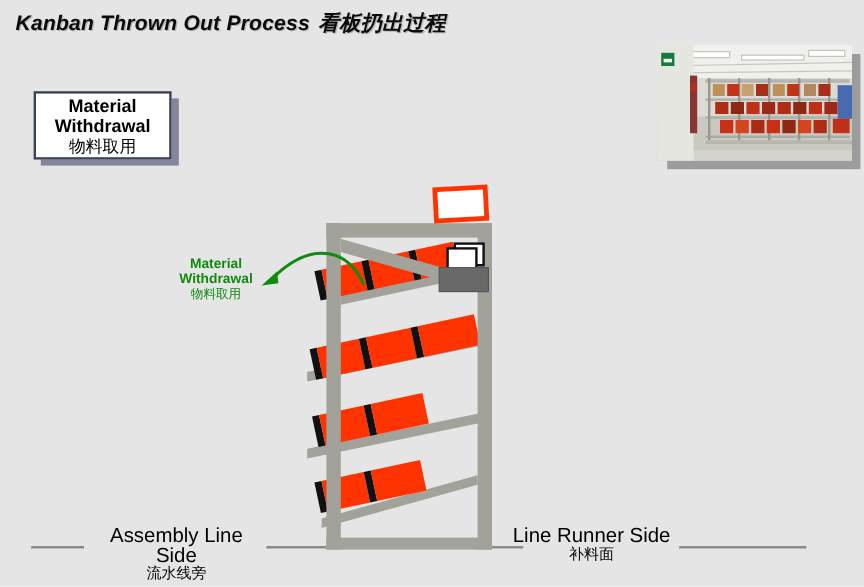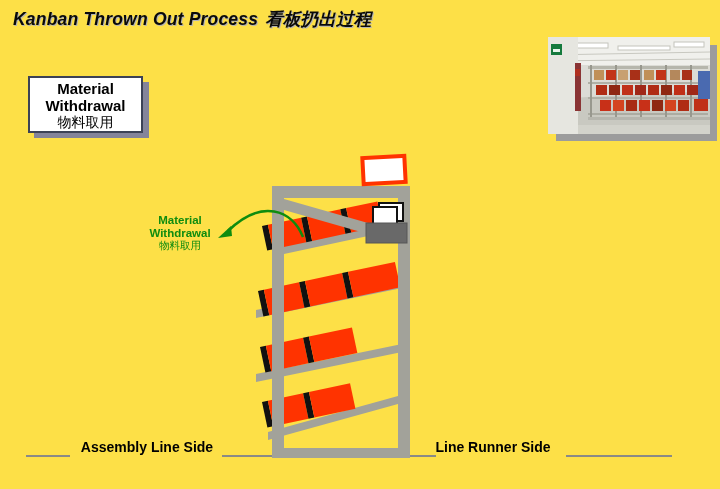--- a/index.html
+++ b/index.html
@@ -1,17 +1,17 @@
 <!DOCTYPE html>
 <html><head>
 <meta charset="utf-8">
 <style>
   html,body{margin:0;padding:0;background:#ffffff;}
   .slide{
-    position:relative;width:720px;height:489px;background:#fde047;
+    position:relative;width:720px;height:489px;background:#e5e5e5;
     overflow:hidden;font-family:"Liberation Sans", sans-serif;
   }
   
   .title{
     position:absolute;left:13px;top:7px;white-space:nowrap;
     font-size:17.5px;font-weight:bold;font-style:italic;color:#0a0a0a;
     text-shadow:1px 1px 0 #b4b4b4;letter-spacing:0.2px;
   }
   .title .zh{margin-left:7px;}
   
@@ -23,21 +23,21 @@
   .legend-box .en{font-size:15px;font-weight:bold;line-height:17px;color:#000;}
   .legend-box .zh{font-size:14px;line-height:17px;color:#000;}
   
   .callout{position:absolute;left:130px;top:214px;width:100px;text-align:center;color:#0f8c0f;}
   .callout .en{font-weight:bold;font-size:11.5px;line-height:12.5px;}
   .callout .zh{font-size:10.5px;line-height:13px;}
   
   .footer-label{position:absolute;text-align:center;color:#000;}
   #footer-left{left:77px;top:439px;width:140px;}
   #footer-right{left:423px;top:439px;width:140px;}
-  .footer-label .en{font-size:14px;font-weight:bold;line-height:16px;display:block;}
+  .footer-label .en{font-size:17px;font-weight:normal;line-height:16px;display:block;}
   .footer-label .zh{font-size:12.5px;line-height:15px;display:block;}
   
   .photo-shadow{position:absolute;left:556px;top:45px;width:161px;height:96px;background:#9c9c9c;}
   .photo{position:absolute;left:548px;top:37px;width:162px;height:97px;}
   
   .diagram-svg{position:absolute;left:0;top:0;}
   .text-layer{position:relative;z-index:2;}
 </style>
 </head>
 <body>
@@ -130,24 +130,26 @@
     </div>
 
     <div class="callout">
       <div class="en">Material</div>
       <div class="en">Withdrawal</div>
       <div class="zh">物料取用</div>
     </div>
 
     <div class="footer-label" id="footer-left">
       <span class="en">Assembly Line Side</span>
+      <span class="zh">流水线旁</span>
     </div>
 
     <div class="footer-label" id="footer-right">
       <span class="en">Line Runner Side</span>
+      <span class="zh">补料面</span>
     </div>
   </div>
 
   <div class="photo-shadow"></div>
   <div class="photo">
     <svg width="162" height="97" viewBox="0 0 162 97">
       <rect x="0" y="0" width="162" height="97" fill="#dcdcd6"></rect>
 
       <rect x="0" y="0" width="162" height="28" fill="#f0f0ec"></rect>
       <rect x="18" y="6" width="42" height="5" fill="#ffffff" stroke="#c4c4bc" stroke-width="1"></rect>

